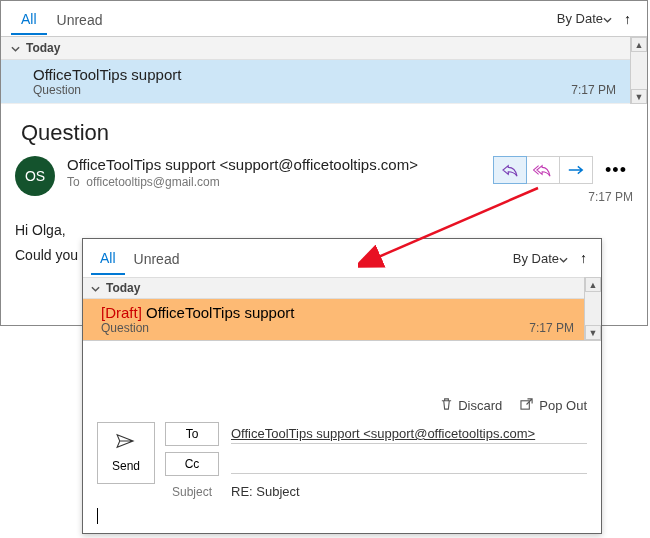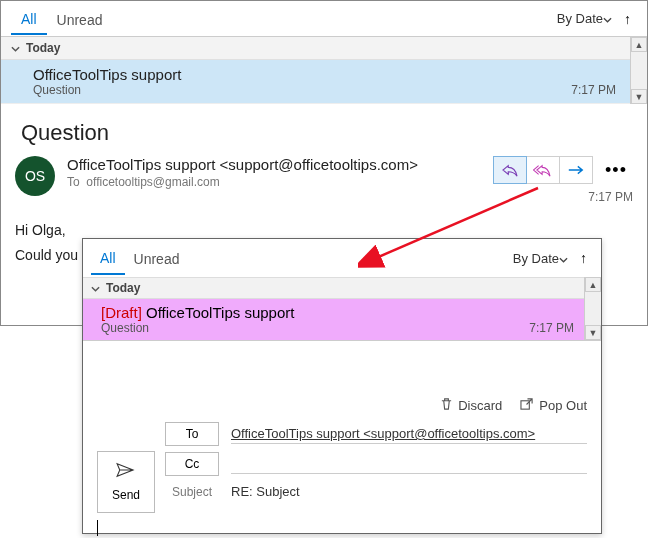--- a/index.html
+++ b/index.html
@@ -36,29 +36,29 @@
   .bodytxt { font-size: 14px; color: #222; margin-top: 14px; line-height: 1.8; }
 
   .popup { position: absolute; left: 82px; top: 238px; width: 520px; height: 296px; background: #fff; border: 1px solid #666; box-shadow: 0 2px 6px rgba(0,0,0,0.2); }
   .ptabrow { display: flex; align-items: center; height: 38px; padding: 0 8px; font-size: 14px; }
   .ptab { padding: 9px 9px 7px; cursor: pointer; color: #555; }
   .ptab.active { color: #0078d4; border-bottom: 2px solid #0078d4; }
   .ptabspacer { flex: 1; }
   .pgrouphdr { background: #f2f2f2; font-size: 12px; color: #444; padding: 3px 8px; display: flex; align-items: center; gap: 6px; border-top:1px solid #ddd; border-bottom: 1px solid #ddd; }
   .plistbody { display: flex; border-bottom:1px solid #ccc;}
   .plistrows { flex: 1; }
-  .pmsgrow { padding: 5px 14px 5px 18px; background: #f0abfc; position: relative; }
+  .pmsgrow { padding: 5px 14px 5px 18px; background: #fdba74; position: relative; }
   .pmsgrow .from { font-size: 15px; }
   .pmsgrow .draft { color: #c00; }
   .pmsgrow .subj { font-size: 12px; color: #555; }
   .pmsgrow .time { position: absolute; right: 10px; bottom: 5px; font-size: 12px; color: #555; }
   .compbar { display: flex; justify-content: flex-end; gap: 18px; padding: 8px 14px; font-size: 13px; color: #444; }
   .compbtn { display: flex; align-items: center; gap: 5px; cursor: pointer; margin-top: 48px; }
   .compose { display: flex; gap: 10px; padding: 0 14px; }
-  .sendbtn { width: 58px; height: 62px; border: 1px solid #bbb; display: flex; flex-direction: column; align-items: center; justify-content: center; gap: 7px; font-size: 12px; cursor: pointer; margin-top: 29px; }
+  .sendbtn { width: 58px; height: 62px; border: 1px solid #bbb; display: flex; flex-direction: column; align-items: center; justify-content: center; gap: 7px; font-size: 12px; cursor: pointer; }
   .sendicon svg{width:22px;height:16px;}
   .fields { flex: 1; display: flex; flex-direction: column; gap: 6px; }
   .fieldrow { display: flex; align-items: center; gap: 12px; }
   .pillbtn { width: 54px; height: 24px; border: 1px solid #bbb; font-size: 12px; display: flex; align-items: center; justify-content: center; cursor: pointer; }
   .fieldval { font-size: 13px; color: #333; border-bottom: 1px solid #ccc; flex: 1; padding: 2px 0; }
   .fieldval.u { text-decoration: underline; }
   .subjlbl { width: 54px; font-size: 12px; color: #777; text-align: center; }
   .composebody { padding: 6px 14px; font-size: 14px; color:#222;}
   .cursor { display:inline-block; width:1px; height:16px; background:#000; vertical-align:middle;}
 

